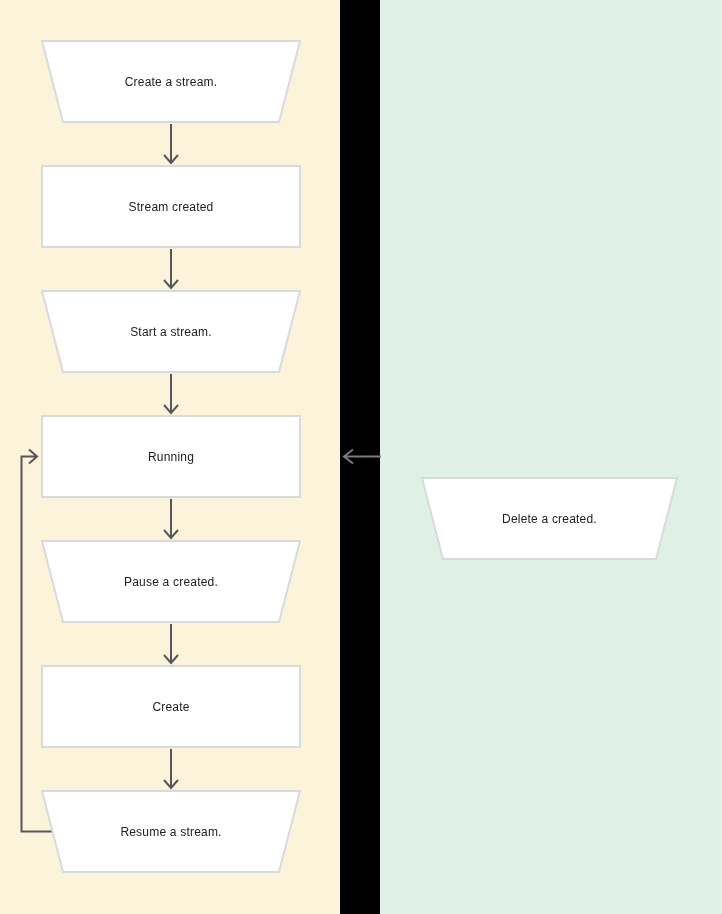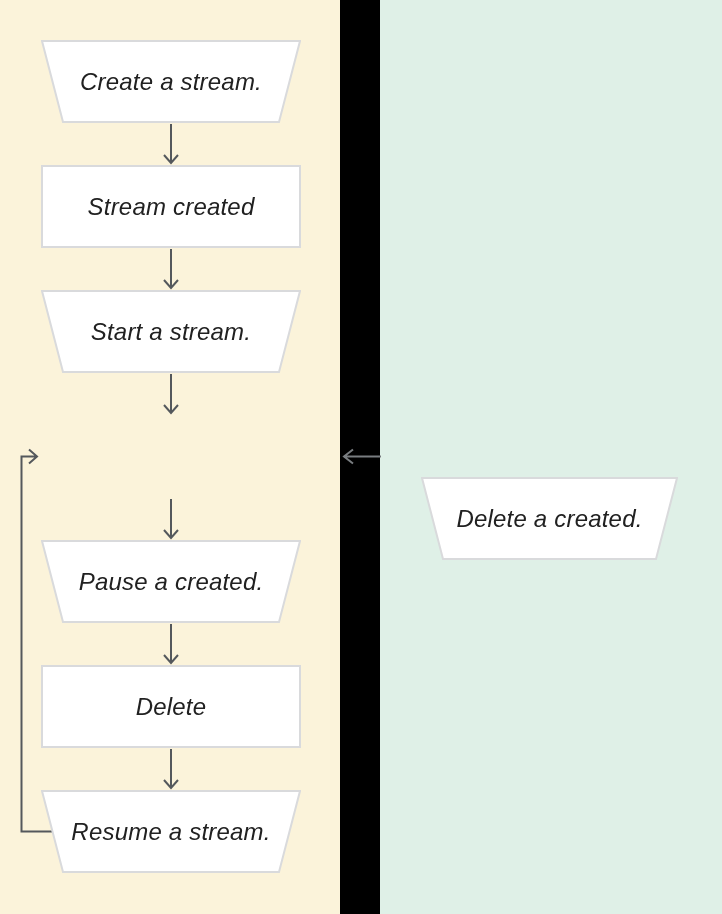--- a/index.html
+++ b/index.html
@@ -19,21 +19,21 @@
   }
   .panel{position:absolute;top:0;height:914px;}
   .panel.left{left:0;width:340px;background:var(--left-panel-bg);}
   .panel.divider{left:340px;width:40px;background:var(--divider-bg);}
   .panel.right{left:380px;width:342px;background:var(--right-panel-bg);}
   .overlay{position:absolute;left:0;top:0;width:722px;height:914px;pointer-events:none;}
   .node{position:absolute;}
   .node svg{position:absolute;left:0;top:0;width:100%;height:100%;display:block;}
   .node .label{
     position:absolute;inset:0;display:flex;align-items:center;justify-content:center;
-    font-size:24px;line-height:1;letter-spacing:0.2px;color:var(--text);white-space:nowrap;font-style:italic;
+    font-size:12px;line-height:1;letter-spacing:0.2px;color:var(--text);white-space:nowrap;
   }
   .shape{fill:var(--node-fill);stroke:var(--node-border);stroke-width:2;}
   .conn{stroke:var(--arrow);stroke-width:2;fill:none;}
   .conn.on-divider{stroke:var(--arrow-on-divider);}
 </style>
 </head>
 <body>
 
 <div class="canvas">
 
@@ -66,33 +66,39 @@
     <span class="label">Stream created</span>
   </div>
 
   <div class="node" style="left:41px;top:290px;width:260px;height:83px">
     <svg viewBox="0 0 260 83">
         <polygon class="shape" points="1,1 259,1 238,82 22,82"></polygon>
       </svg>
     <span class="label">Start a stream.</span>
   </div>
 
+  <div class="node" style="left:41px;top:415px;width:260px;height:83px">
+    <svg viewBox="0 0 260 83">
+        <polygon class="shape" points="1,1 259,1 259,82 1,82"></polygon>
+      </svg>
+    <span class="label">Running</span>
+  </div>
 
   <div class="node" style="left:41px;top:540px;width:260px;height:83px">
     <svg viewBox="0 0 260 83">
         <polygon class="shape" points="1,1 259,1 238,82 22,82"></polygon>
       </svg>
     <span class="label">Pause a created.</span>
   </div>
 
   <div class="node" style="left:41px;top:665px;width:260px;height:83px">
     <svg viewBox="0 0 260 83">
         <polygon class="shape" points="1,1 259,1 259,82 1,82"></polygon>
       </svg>
-    <span class="label">Delete</span>
+    <span class="label">Create</span>
   </div>
 
   <div class="node" style="left:41px;top:790px;width:260px;height:83px">
     <svg viewBox="0 0 260 83">
         <polygon class="shape" points="1,1 259,1 238,82 22,82"></polygon>
       </svg>
     <span class="label">Resume a stream.</span>
   </div>
 
 

